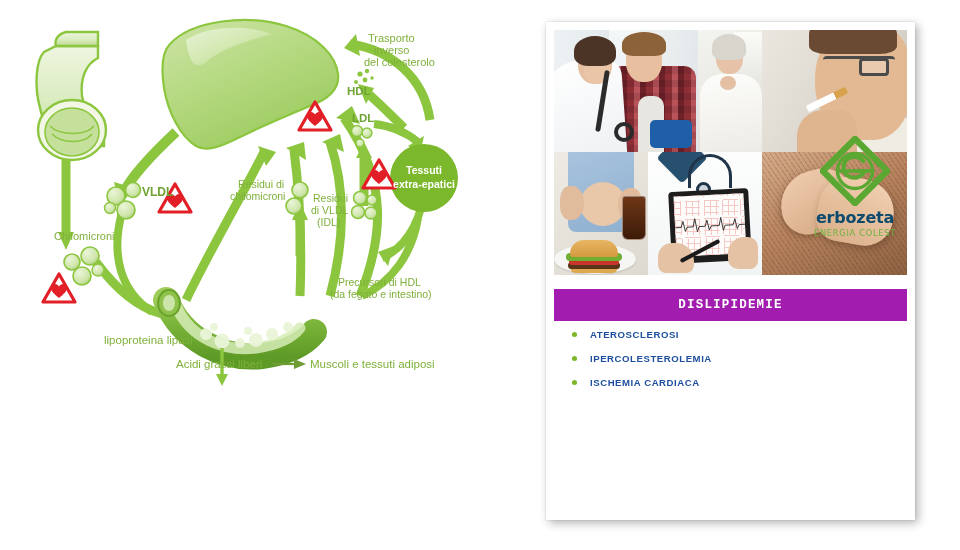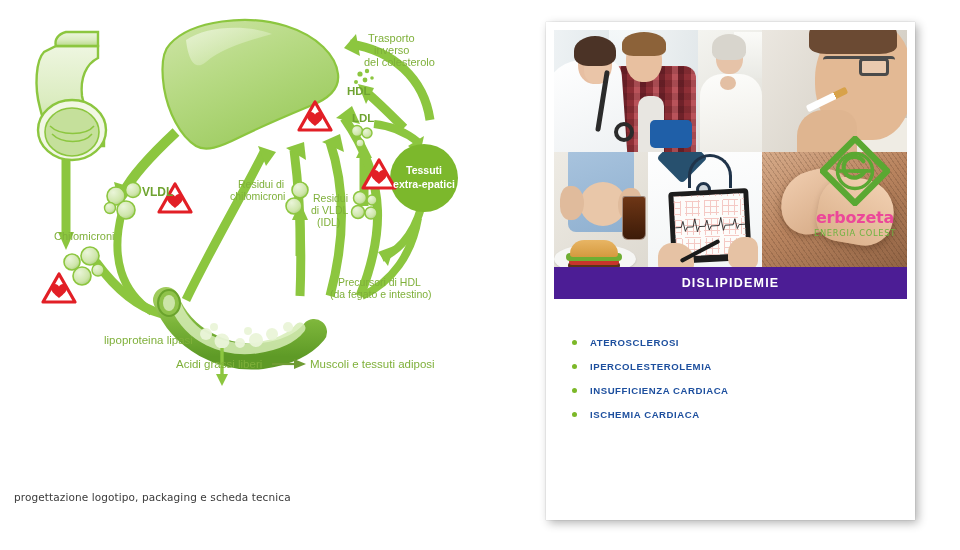--- a/index.html
+++ b/index.html
@@ -176,44 +176,44 @@
        linear-gradient(150deg,#d6ab8a 0%, #b9845f 45%, #8e6142 100%); }
   .ph-chest .hand-a { position:absolute; left:18px; top:18px; width:74px; height:62px;
      background:linear-gradient(160deg,#f0cdaf,#d4a883); border-radius:36px 30px 22px 26px;
      transform:rotate(-14deg); box-shadow: -2px 2px 6px rgba(70,40,20,.35); }
   .ph-chest .hand-b { position:absolute; left:56px; top:26px; width:76px; height:66px;
      background:linear-gradient(200deg,#f3d2b4,#d9ae88); border-radius:30px 34px 28px 22px;
      transform:rotate(10deg); box-shadow: 2px 3px 7px rgba(70,40,20,.35); }
 
   
   .banner {
-    position: absolute; left: 0; top: 237px; width: 353px; height: 32px;
-    background: #4c1d95; display: flex; align-items: center; justify-content: center;
+    position: absolute; left: 0; top: 259px; width: 353px; height: 32px;
+    background: #a21caf; display: flex; align-items: center; justify-content: center; font-family: Liberation Mono, monospace;
   }
   .banner-title {
     color: #ffffff; font-weight: bold; font-size: 12.5px; letter-spacing: 1.2px;
   }
 
   
-  .bullet-list { position: absolute; left: 18px; top: 292px; width: 320px; margin-top: 8px; }
+  .bullet-list { position: absolute; left: 18px; top: 292px; width: 320px; }
   .bullet-item { display: flex; align-items: center; height: 24px; }
   .bullet-dot {
     width: 5px; height: 5px; border-radius: 50%; background: #7cb828;
     margin-right: 13px; flex: 0 0 auto;
   }
   .bullet-text {
     color: #1d4f9e; font-weight: bold; font-size: 9.6px; letter-spacing: .55px;
   }
 
   
   .logo-block { position: absolute; left: 253px; top: 106px; width: 96px; text-align: center; }
   .logo-mark { width: 70px; height: 70px; margin: 0 auto; }
   .logo-word {
     font-family: "DejaVu Sans", sans-serif;
-    font-weight: bold; font-size: 16px; color: #ec4899; letter-spacing: -.2px;
+    font-weight: bold; font-size: 16px; color: #0c4a6e; letter-spacing: -.2px;
     margin-top: -2px;
   }
   .logo-sub {
     font-family: "DejaVu Sans", sans-serif;
     font-size: 8.3px; color: #6cb33f; letter-spacing: .7px; margin-top: 1px;
   }
 </style>
 </head>
 <body>
 
@@ -420,21 +420,20 @@
         <text x="338" y="286" font-size="10.5">Precursori di HDL</text>
         <text x="330" y="298" font-size="10.5">(da fegato e intestino)</text>
 
         <text x="104" y="344" font-size="11.5">lipoproteina lipasi</text>
         <text x="176" y="368" font-size="11.5">Acidi grassi liberi</text>
         <text x="310" y="368" font-size="11.5">Muscoli e tessuti adiposi</text>
       </g>
     </svg>
 
     <div class="caption-block">
-      <div>progettazione logotipo, packaging e scheda tecnica</div>
     </div>
   </div>
 
   <div id="product-card">
     <div class="card-inner">
 
       <div class="collage">
         <div class="photo-row top">
           <div class="photo ph-doctor">
             <div class="wall"></div>
@@ -516,24 +515,20 @@
         <div class="bullet-item">
           <span class="bullet-dot"></span>
           <span class="bullet-text">ATEROSCLEROSI</span>
         </div>
         <div class="bullet-item">
           <span class="bullet-dot"></span>
           <span class="bullet-text">IPERCOLESTEROLEMIA</span>
         </div>
         <div class="bullet-item">
           <span class="bullet-dot"></span>
-          <span class="bullet-text">INSUFFICIENZA CARDIACA</span>
-        </div>
-        <div class="bullet-item">
-          <span class="bullet-dot"></span>
           <span class="bullet-text">ISCHEMIA CARDIACA</span>
         </div>
       </div>
 
       <div class="logo-block">
         <svg class="logo-mark" viewBox="0 0 100 100">
           <path d="M50,4 L96,50 L50,96 L4,50 Z" fill="none" stroke="#5aa832" stroke-width="9"></path>
           <circle cx="50" cy="50" r="25" fill="none" stroke="#5aa832" stroke-width="5"></circle>
           <path d="M74,50 L26,50" fill="none" stroke="#5aa832" stroke-width="5"></path>
           <path d="M62,36 C56,28 44,28 38,34 C31,41 33,54 42,58

